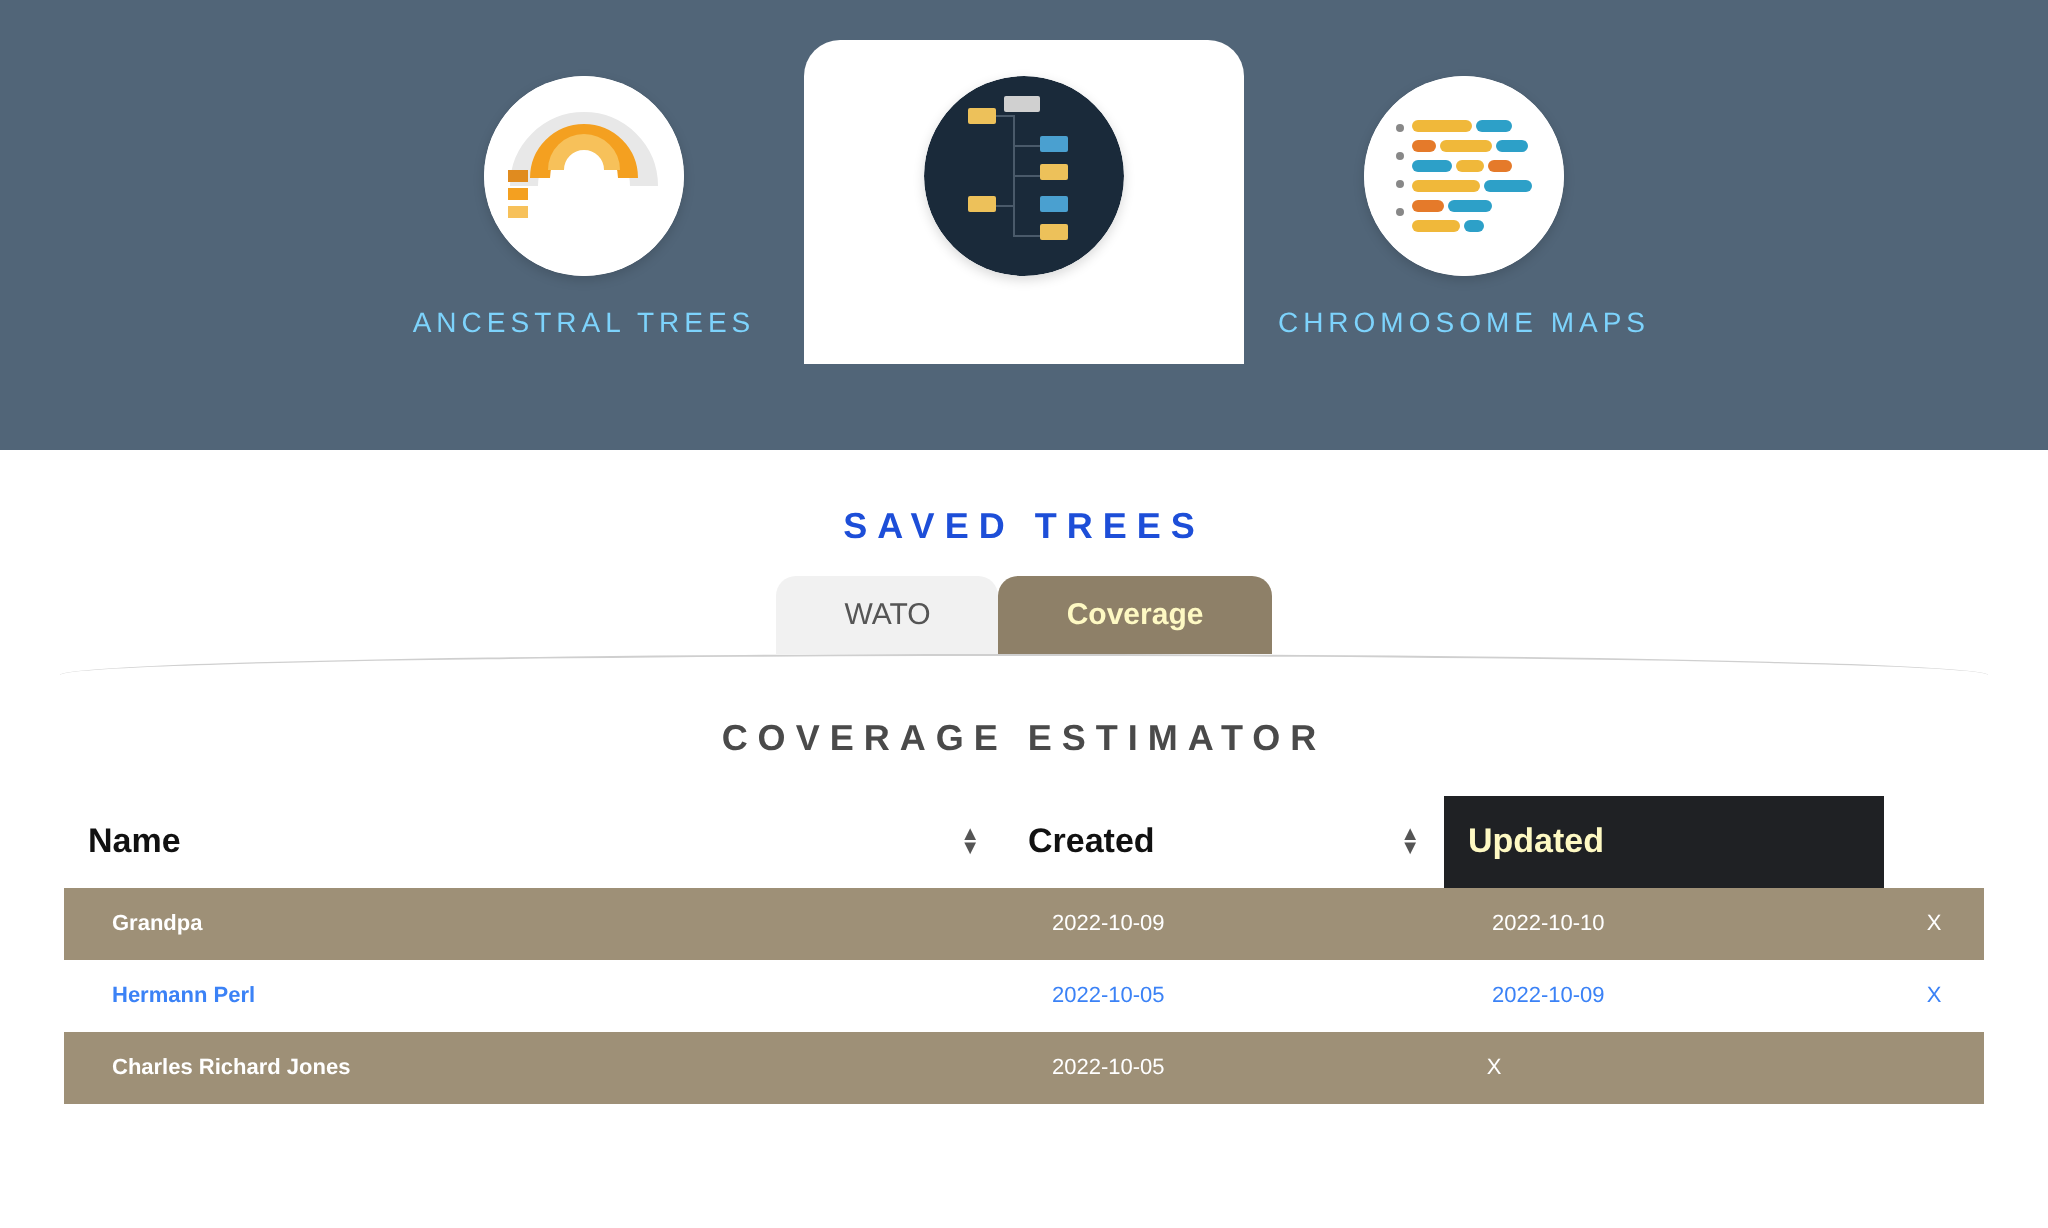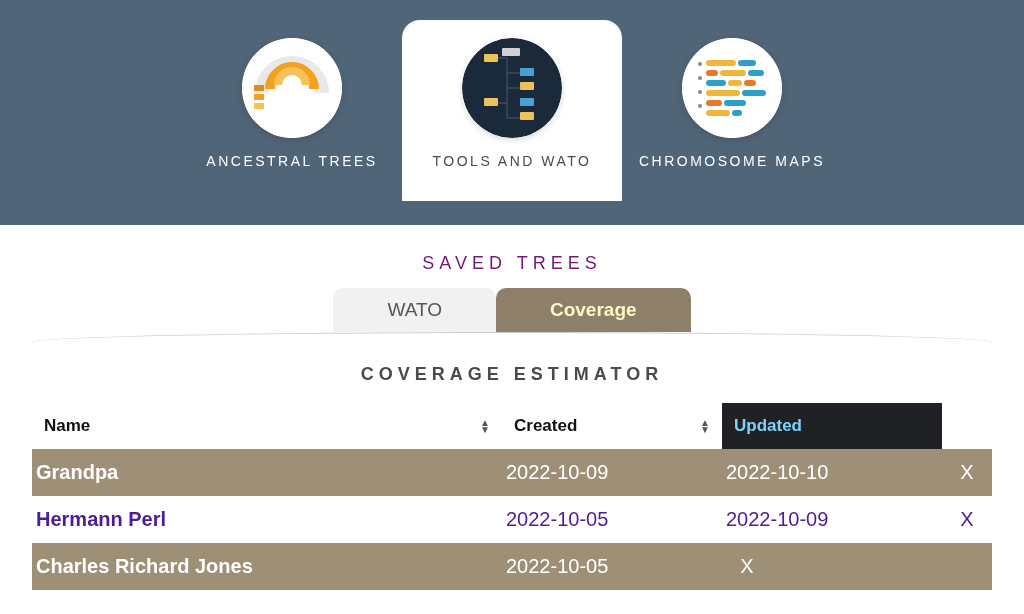--- a/index.html
+++ b/index.html
@@ -39,49 +39,49 @@
   border-radius: 50%;
   background: #ffffff;
   margin-bottom: 14px;
   display: flex;
   align-items: center;
   justify-content: center;
   overflow: hidden;
   box-shadow: 0 2px 6px rgba(0,0,0,0.15);
 }
 .nav-label {
-  color: #ffffff;
+  color: #7dd3fc;
   font-size: 14px;
   letter-spacing: 2.5px;
   text-align: center;
   line-height: 1.35;
   font-weight: 400;
 }
 .nav-item.active .nav-label {
   color: #4a4a4a;
 }
 .content {
   padding: 28px 20px 0 20px;
 }
 .saved-trees-title {
   text-align: center;
   font-size: 18px;
   letter-spacing: 5px;
-  color: #701a75;
-  font-weight: 400;
+  color: #1d4ed8;
+  font-weight: 700;
   margin-bottom: 14px;
 }
 .subtabs {
   display: flex;
   justify-content: center;
   position: relative;
 }
 .subtab {
-  padding: 11px 54px;
-  font-size: 19px;
+  padding: 11px 34px;
+  font-size: 15px;
   cursor: pointer;
   border-radius: 10px 10px 0 0;
 }
 .subtab.inactive {
   background: #f1f1f1;
   color: #555;
 }
 .subtab.active {
   background: #8e8068;
   color: #fef9c3;
@@ -120,37 +120,37 @@
 .th {
   padding: 13px 12px;
   font-weight: 700;
   font-size: 17px;
   display: flex;
   align-items: center;
   justify-content: space-between;
 }
 .th-name { width: 470px; color: #111; cursor: pointer; }
 .th-created { width: 220px; color: #111; cursor: pointer; gap: 12px; }
-.th-updated { width: 220px; background: #1f2124; color: #7dd3fc; cursor: pointer; }
+.th-updated { width: 220px; background: #1f2124; color: #fef9c3; cursor: pointer; }
 .th-del { width: 50px; }
 .sort-icon {
   font-size: 10px;
   color: #555;
   display: flex;
   flex-direction: column;
   line-height: 0.7;
 }
 .tbody .tr {
   display: flex;
 }
 .tbody .tr.odd { background: #9e9077; color: #fff; }
-.tbody .tr.even { background: #ffffff; color: #4c1d95; }
+.tbody .tr.even { background: #ffffff; color: #3b82f6; }
 .td {
-  padding: 12px 4px;
-  font-size: 20px;
+  padding: 12px 24px;
+  font-size: 11px;
   display: flex;
   align-items: center;
   text-align: center;
 }
 .td-name { width: 470px; font-weight: 700; cursor: pointer; }
 .td-created { width: 220px; }
 .td-updated { width: 220px; }
 .td-del { width: 50px; justify-content: center; font-weight: 400; cursor: pointer; }
 
 
@@ -187,21 +187,20 @@
         </g>
         <rect x="22" y="16" width="14" height="8" rx="1" fill="#edc15a"></rect>
         <rect x="58" y="30" width="14" height="8" rx="1" fill="#4aa0d0"></rect>
         <rect x="58" y="44" width="14" height="8" rx="1" fill="#edc15a"></rect>
         <rect x="22" y="60" width="14" height="8" rx="1" fill="#edc15a"></rect>
         <rect x="58" y="60" width="14" height="8" rx="1" fill="#4aa0d0"></rect>
         <rect x="58" y="74" width="14" height="8" rx="1" fill="#edc15a"></rect>
         <rect x="40" y="10" width="18" height="8" rx="1" fill="#d0d0d0"></rect>
       </svg>
     </div>
-    <div class="nav-label">TOOLS AND WATO</div>
   </div>
 
   <div class="nav-item">
     <div class="nav-icon">
       <svg class="chromo-svg" viewBox="0 0 100 100">
         <circle cx="50" cy="50" r="50" fill="#fff"></circle>
         <circle cx="18" cy="26" r="2" fill="#888"></circle>
         <circle cx="18" cy="40" r="2" fill="#888"></circle>
         <circle cx="18" cy="54" r="2" fill="#888"></circle>
         <circle cx="18" cy="68" r="2" fill="#888"></circle>

